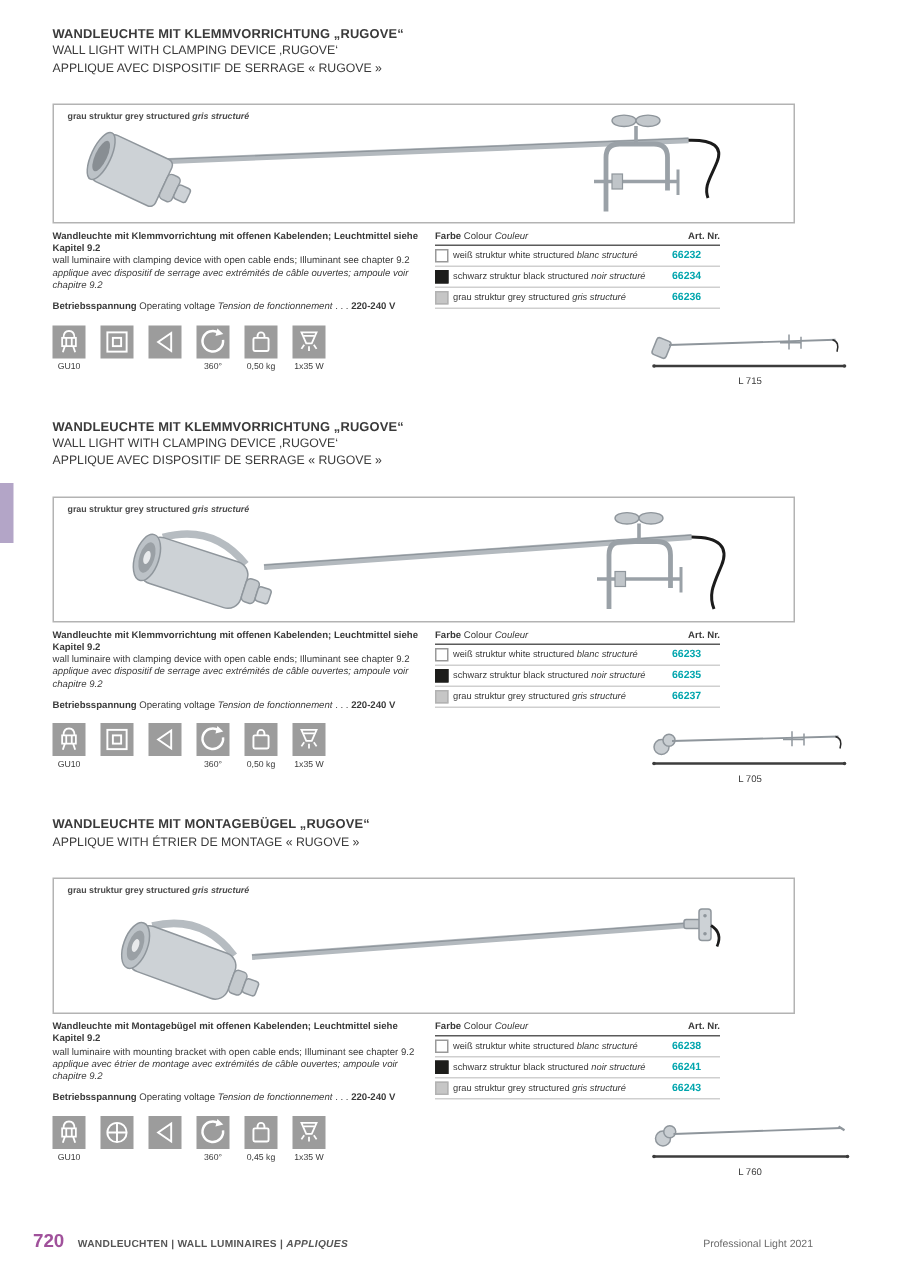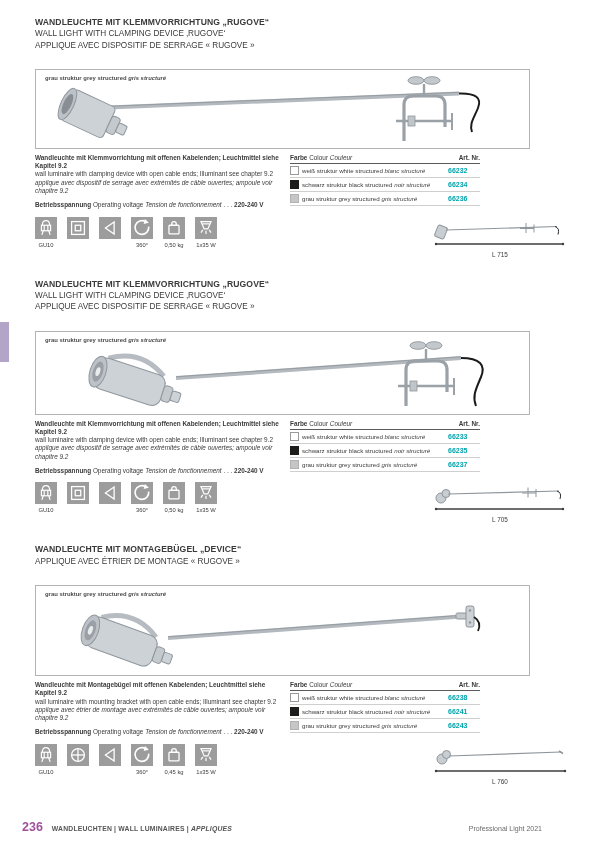--- a/index.html
+++ b/index.html
@@ -364,22 +364,22 @@
           <circle cx="3" cy="25" r="1.2" fill="#3c3c3c"></circle>
             <circle cx="130" cy="25" r="1.2" fill="#3c3c3c"></circle>
         </svg>
         <div class="dim-label">L 705</div>
       </div>
     </div>
   </div>
 
   <div class="sec">
     <div class="titles">
-      <div class="t-de">WANDLEUCHTE MIT MONTAGEBÜGEL „DEVICE“</div>
-      <div class="t-fr">APPLIQUE AVEC ÉTRIER DE MONTAGE « RUGOVE »</div>
+      <div class="t-de">WANDLEUCHTE MIT MONTAGEBÜGEL „RUGOVE“</div>
+      <div class="t-fr">APPLIQUE WITH ÉTRIER DE MONTAGE « RUGOVE »</div>
     </div>
     <div class="img-box h3">
       <svg class="lamp-svg" viewBox="0 0 493 89">
         <path d="M132,52 L432,30" stroke="#b3b9be" stroke-width="4" fill="none"></path>
         <path d="M132,50.8 L432,28.8" stroke="#8e959b" stroke-width="0.8" fill="none"></path>
         <g transform="translate(92,58) rotate(20)">
           <path d="M-34,-16 Q-5,-35 24,-16" fill="none" stroke="#b6bcc1" stroke-width="5"></path>
           <rect x="-42" y="-16" width="70" height="32" rx="9" fill="#cdd2d6" stroke="#8f969c"></rect>
           <ellipse cx="-40" cy="0" rx="8" ry="16" fill="#bcc2c7" stroke="#8f969c"></ellipse>
           <ellipse cx="-40" cy="0" rx="5" ry="10.5" fill="#9aa0a5"></ellipse>
@@ -517,16 +517,16 @@
             <circle cx="132" cy="25" r="1.2" fill="#3c3c3c"></circle>
         </svg>
         <div class="dim-label">L 760</div>
       </div>
     </div>
   </div>
 
 </div>
 
 <div class="footer">
-  <span class="pg">236</span>
+  <span class="pg">720</span>
   <span class="cat"><span>WANDLEUCHTEN | WALL LUMINAIRES |</span> <span class="fr">APPLIQUES</span></span>
   <span class="edition">Professional Light 2021</span>
 </div>
 
 </body></html>

